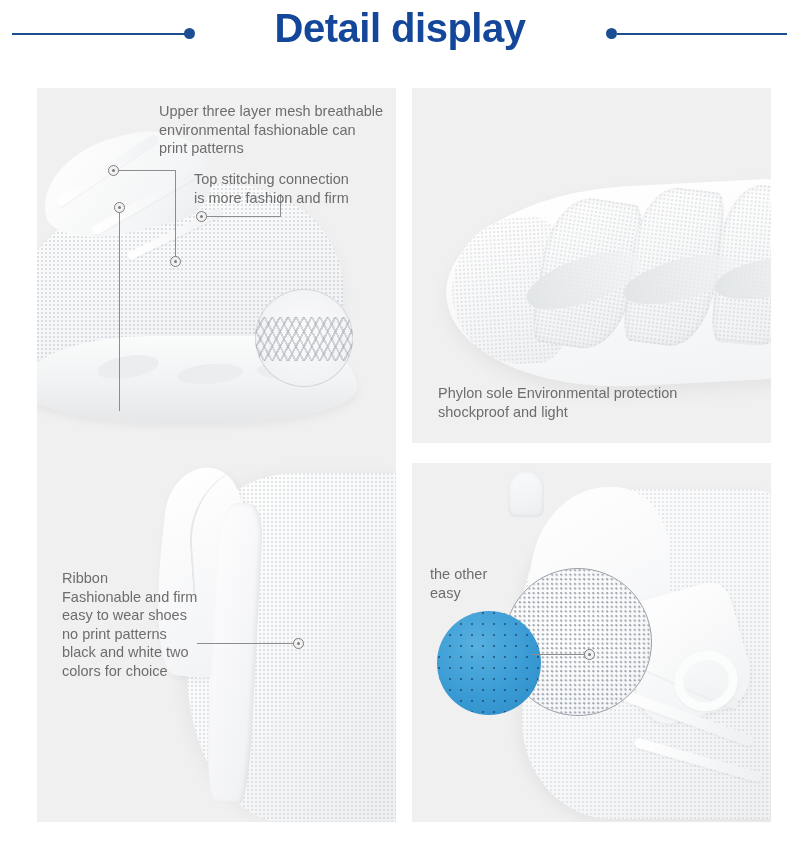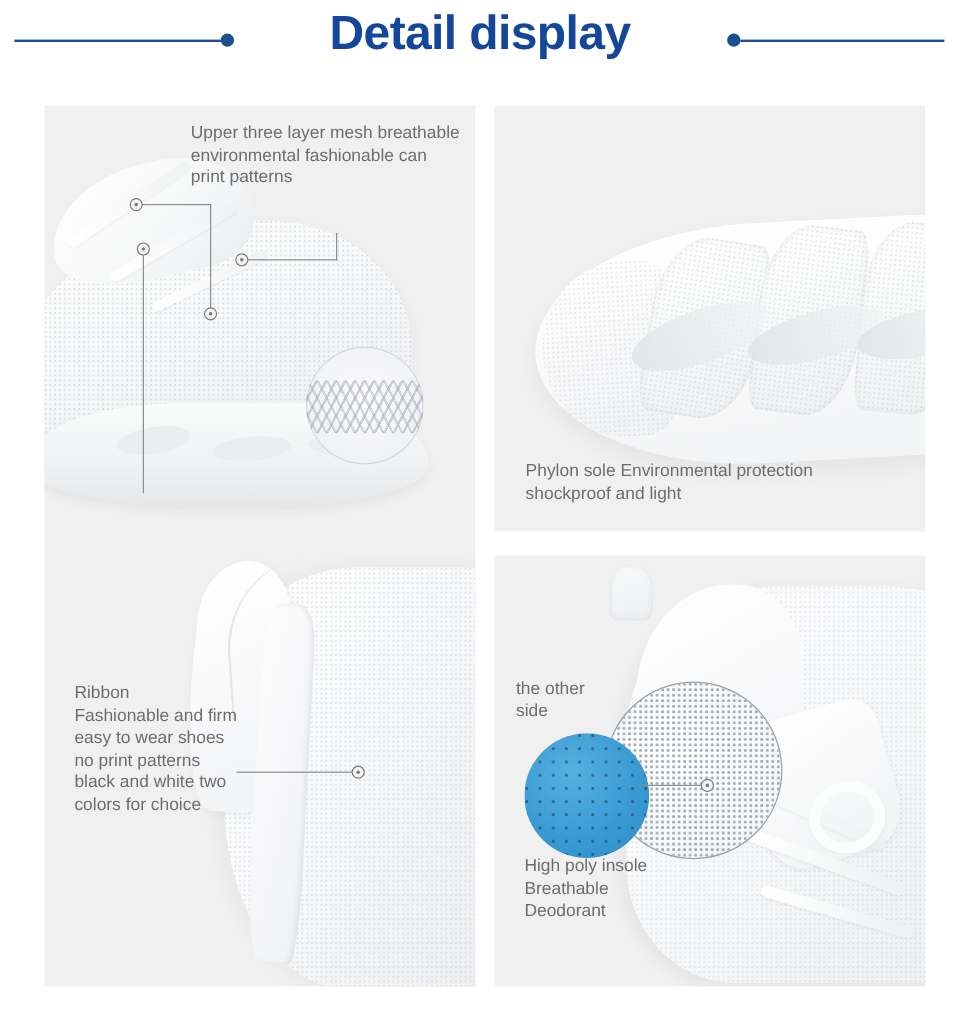--- a/index.html
+++ b/index.html
@@ -372,20 +372,22 @@
       <div class="sole-notch sn2"></div>
       <div class="sole-notch sn3"></div>
       <div class="zoom-circle stitch-zoom">
         <div class="stitches"></div>
       </div>
     </div>
 
     <div class="callout" style="left:122px; top:14px; width:240px;">Upper three layer mesh breathable
 environmental  fashionable can
 print patterns</div>
+    <div class="callout" style="left:157px; top:82px; width:200px;">Top stitching connection
+is more fashion and firm</div>
 
     <div class="leader" style="left:77px; top:82px; width:62px; height:1px; background:#8d8d8d;"></div>
     <div class="leader" style="left:138px; top:82px; width:1px; height:92px; background:#8d8d8d;"></div>
 
     <div class="leader" style="left:82px; top:119px; width:1px; height:204px; background:#8d8d8d;"></div>
 
     <div class="leader" style="left:165px; top:128px; width:79px; height:1px; background:#8d8d8d;"></div>
     <div class="leader" style="left:243px; top:106px; width:1px; height:23px; background:#8d8d8d;"></div>
 
     <div class="marker" style="left:71px;  top:77px;"></div>
@@ -451,22 +453,19 @@
       <div class="lace-band lb2"></div>
       <div class="lace-band lb3"></div>
       <div class="lace-loop"></div>
       <div class="zoom-circle insole-zoom">
         <div class="tex"></div>
       </div>
       <div class="blue-circle"></div>
     </div>
 
     <div class="callout" style="left:18px; top:102px; width:120px;">the other
-side</div>
-    <div class="callout" style="left:25px; top:250px; width:200px;">High poly insole
-Breathable
-Deodorant</div>
+easy</div>
 
     <div class="leader" style="left:120px; top:191px; width:56px; height:1px; background:#8d8d8d;"></div>
     <div class="marker" style="left:172px; top:186px;"></div>
   </div>
 
 </div>
 
 </body></html>

